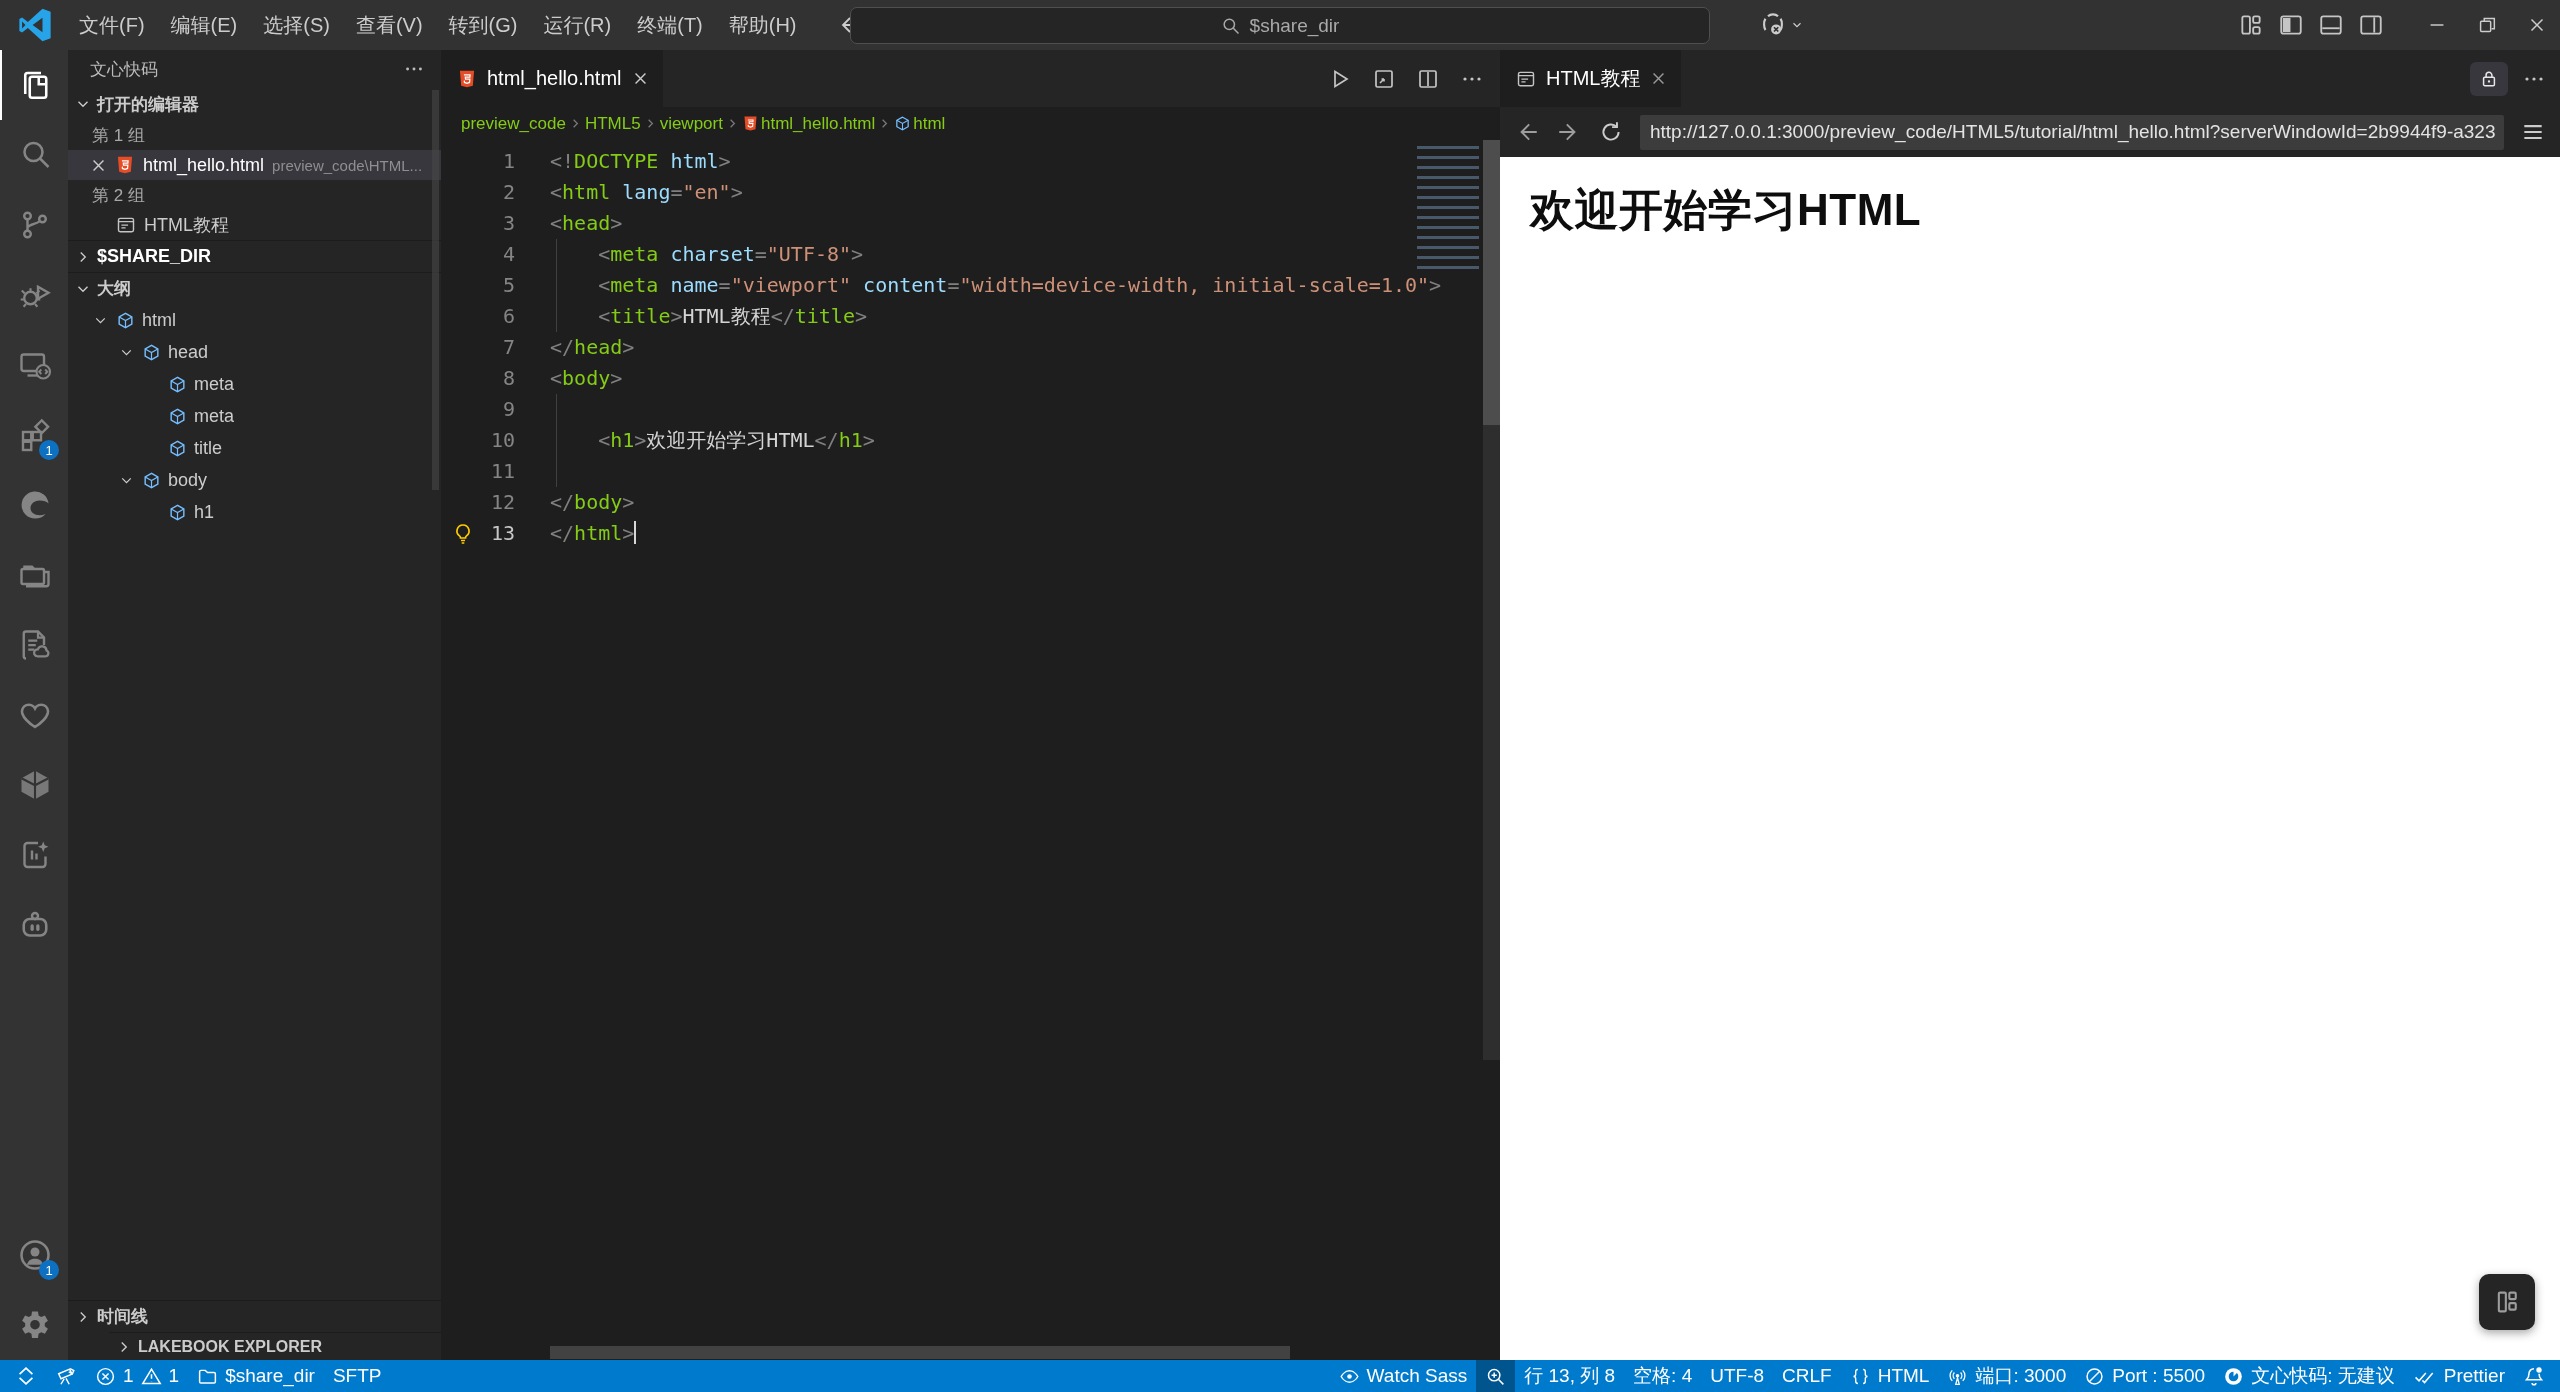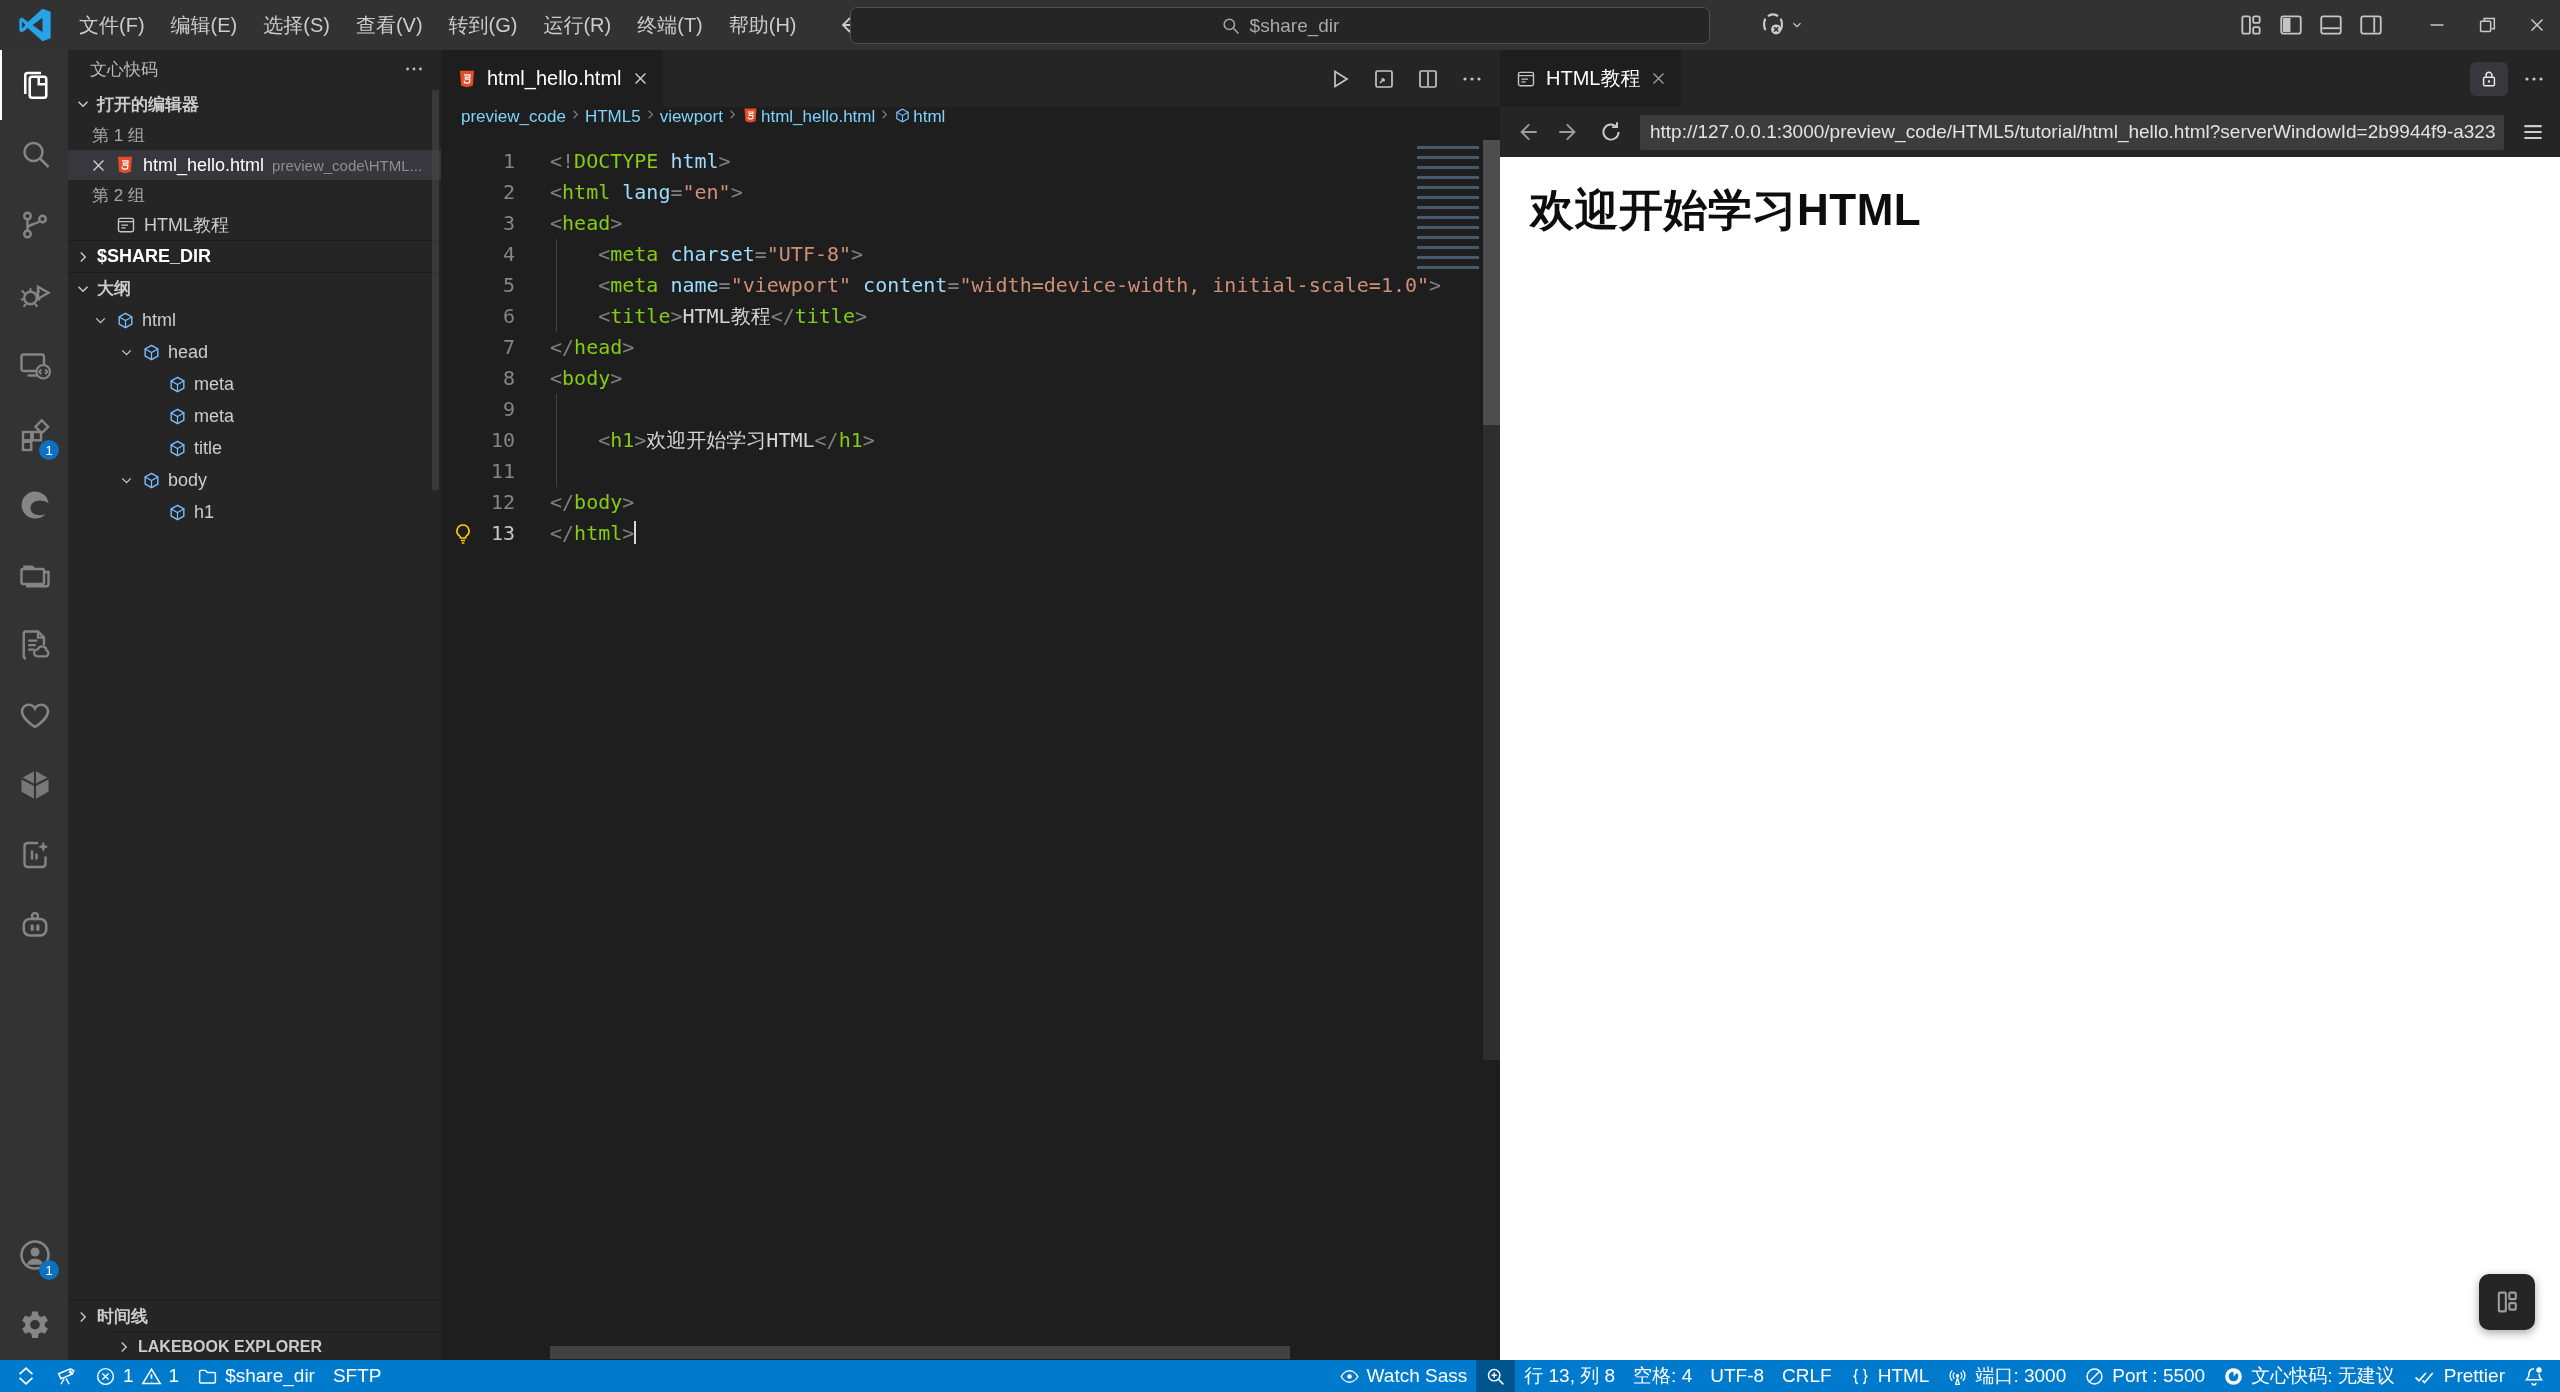--- a/index.html
+++ b/index.html
@@ -47,22 +47,22 @@
   .sect-border { border-top:1px solid #1c1c1d; }
   .tree-row { height:32px; display:flex; align-items:center; gap:7px; }
   .sb-bottom { position:absolute; left:0; right:0; }
   .sb-scroll { position:absolute; right:2px; top:40px; width:7px; height:400px; background:#4a4a4a; opacity:.55; }
 
   
   .editor-col { width:1059px; flex:none; background:#1e1e1e; display:flex; flex-direction:column; position:relative; }
   .tabbar { height:57px; background:#252526; display:flex; align-items:stretch; flex:none; }
   .tab { display:flex; align-items:center; gap:10px; padding:0 14px 0 16px; font-size:20px; color:#ffffff; background:#1e1e1e; }
   .tab-actions { margin-left:auto; display:flex; align-items:center; gap:20px; padding-right:16px; color:#c5c5c5; }
-  .breadcrumbs { height:33px; display:flex; align-items:flex-start; gap:2px; padding-left:20px;
-    color:#7dd3fc; font-size:17px; flex:none; background:#1e1e1e; }
+  .breadcrumbs { height:33px; display:flex; align-items:center; gap:2px; padding-left:20px;
+    color:#84cc16; font-size:17px; flex:none; background:#1e1e1e; }
   .code-wrap { position:relative; flex:1; overflow:hidden; }
   .code { font-family:"DejaVu Sans Mono", monospace; font-size:20px; padding-top:6px; }
   .code-line { display:flex; height:31px; line-height:31px; white-space:pre; }
   .ln { width:74px; text-align:right; color:#858585; flex:none; }
   .ln.active { color:#c6c6c6; }
   .lt { padding-left:35px; }
   .p{color:#808080} .tag{color:#84cc16} .attr{color:#9cdcfe} .str{color:#ce9178} .txt{color:#d4d4d4}
   .cursor { display:inline-block; width:2px; height:23px; background:#d7d7d7; vertical-align:-4px; }
   .indent-guide { position:absolute; left:115px; width:1px; background:#404040; }
   .g1 { top:99px; height:93px; }

